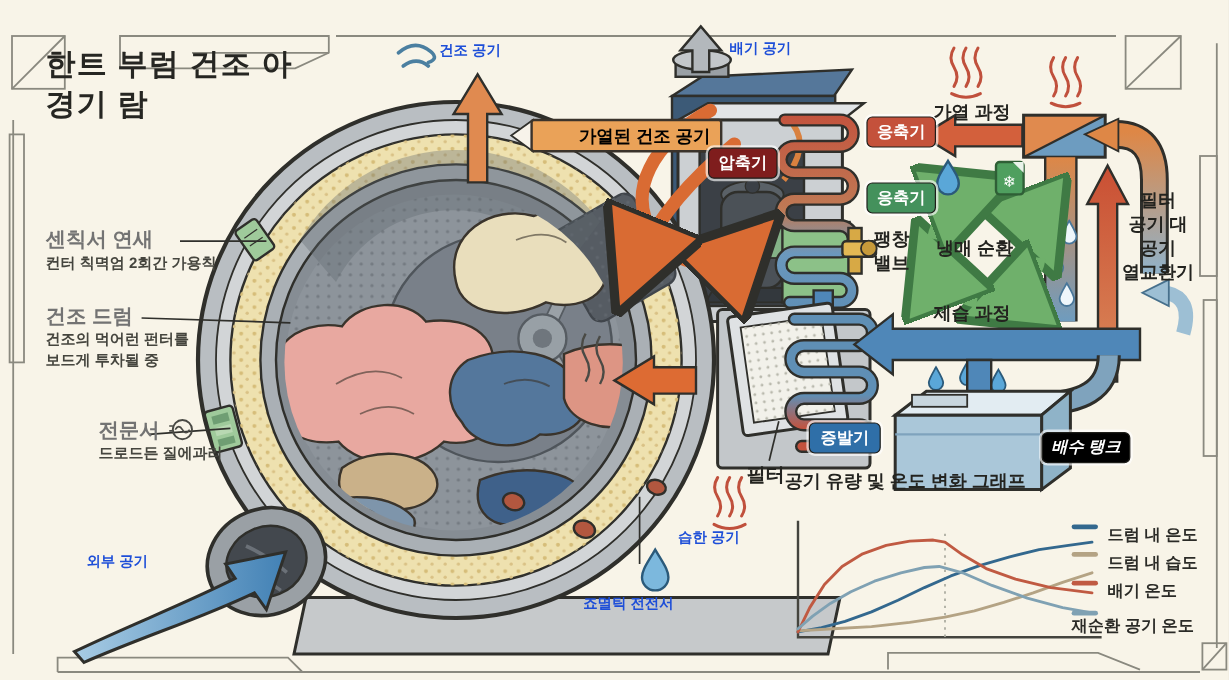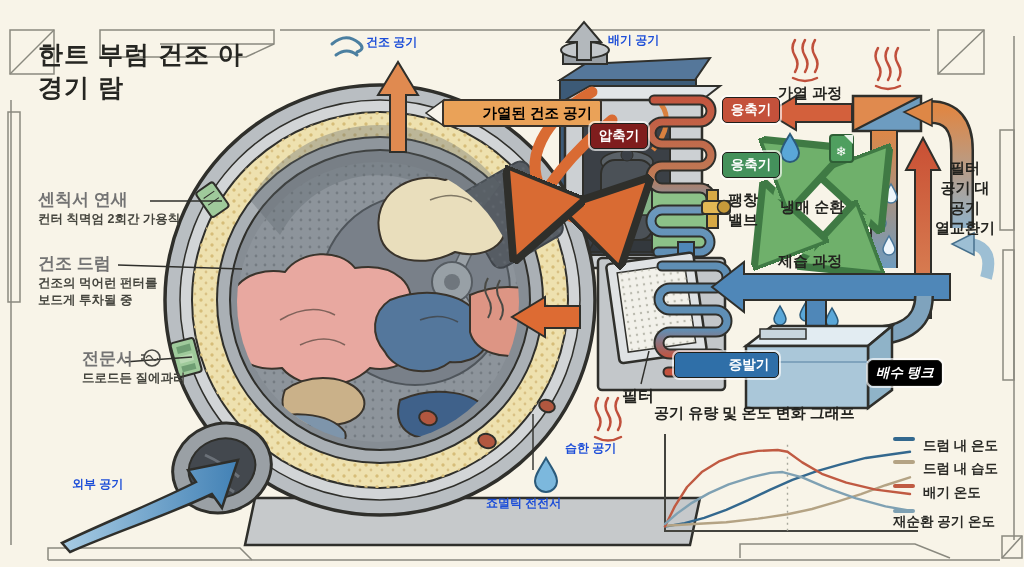--- a/index.html
+++ b/index.html
@@ -326,39 +326,39 @@
   <div class="abs flow-lbl" style="left:608px;top:32px;">배기 공기</div>
   <div class="banner">가열된 건조 공기</div>
 
   <div class="badge" style="left:590px;top:123px;width:56px;height:24px;background:#7f1d1d;">압축기</div>
   <div class="badge" style="left:722px;top:97px;width:56px;height:24px;background:#c4513b;">응축기</div>
   <div class="badge" style="left:722px;top:152px;width:56px;height:24px;background:#44915c;">응축기</div>
   <div class="abs cycle-lbl" style="left:728px;top:190px;line-height:20px;">
     <div>팽창</div>
     <div>밸브</div>
   </div>
-  <div class="badge" style="left:674px;top:352px;width:58px;height:24px;background:#2f6fa8;padding-left:45px;">증발기</div>
+  <div class="badge" style="left:674px;top:352px;width:58px;height:24px;background:#2f6fa8;">증발기</div>
   <div class="abs t" style="left:622px;top:386px;font-size:16px;">필터</div>
   <div class="badge" style="left:868px;top:360px;width:72px;height:24px;background:#000000;font-style:italic;">배수 탱크</div>
 
   <div class="abs cycle-lbl" style="left:778px;top:84px;width:86px;">가열 과정</div>
   <div class="abs cycle-lbl" style="left:780px;top:198px;width:86px;">냉매 순환</div>
   <div class="abs cycle-lbl" style="left:778px;top:252px;width:86px;">제습 과정</div>
   <div class="abs hx-lines" style="left:928px;top:158px;width:74px;">
     <div>필터</div>
     <div>공기 대</div>
     <div>공기</div>
     <div>열교환기</div>
   </div>
 
   <div class="abs flow-lbl" style="left:565px;top:440px;">습한 공기</div>
   <div class="abs flow-lbl" style="left:486px;top:495px;">죠멸틱 전전서</div>
-  <div class="abs flow-lbl" style="left:72px;top:476px;text-align:center;">외부 공기</div>
-
-  <div class="abs chart-title" style="left:654px;top:404px;">공기 유량 및 온도 변화 그래프</div>
+  <div class="abs flow-lbl" style="left:72px;top:460px;text-align:center;">외부 공기</div>
+
+  <div class="abs chart-title" style="left:654px;top:392px;">공기 유량 및 온도 변화 그래프</div>
   <svg id="chart-svg" class="abs" width="290" height="140" viewBox="0 0 290 140" style="left:650px;top:400px;">
     <polyline points="15,34 15,131 268,131" fill="none" stroke="#44443e" stroke-width="2"></polyline>
   <line x1="137.5" x2="137.5" y1="44.760000000000005" y2="131" stroke="#a8a89c" stroke-width="1.4" stroke-dasharray="2,4"></line>
       <polyline points="15,126.6 34.6,123.08 54.2,117.8 76.25,109.88 98.30000000000001,100.2 120.35,89.64 142.4,79.96000000000001 166.9,71.16 191.4,64.12 215.89999999999998,57.96000000000001 240.4,54.44 260,51.8" fill="none" stroke="#33688e" stroke-width="2.4" stroke-linecap="round" stroke-linejoin="round"></polyline>
       <polyline points="15,125.72 44.4,123.96 76.25,122.2 108.1,118.68 137.5,114.28 162,109 186.5,101.96 211,94.03999999999999 235.5,85.24 260,77.32" fill="none" stroke="#b4a384" stroke-width="2.4" stroke-linecap="round" stroke-linejoin="round"></polyline>
       <polyline points="15,126.6 24.8,106.36 37.05,87 51.75,72.03999999999999 68.9,61.47999999999999 88.5,54.44 108.1,50.92 127.7,50.03999999999999 137.5,51.8 152.20000000000002,62.36 171.8,73.8 196.3,82.6 225.7,89.64 260,94.03999999999999" fill="none" stroke="#c05a42" stroke-width="2.4" stroke-linecap="round" stroke-linejoin="round"></polyline>
       <polyline points="15,123.96 27.25,113.4 41.95,102.84 59.1,93.16 78.7,84.36 100.75,77.32 120.35,72.91999999999999 132.6,72.03999999999999 152.20000000000002,77.32 176.70000000000002,87.88 206.1,98.44 235.5,106.36 260,110.75999999999999" fill="none" stroke="#7fa1b3" stroke-width="2.4" stroke-linecap="round" stroke-linejoin="round"></polyline>
     </svg>
   <div class="legend-row" style="left:893px;top:437px;">
     <span class="legend-dash" style="background: rgb(51, 104, 142);"></span>

